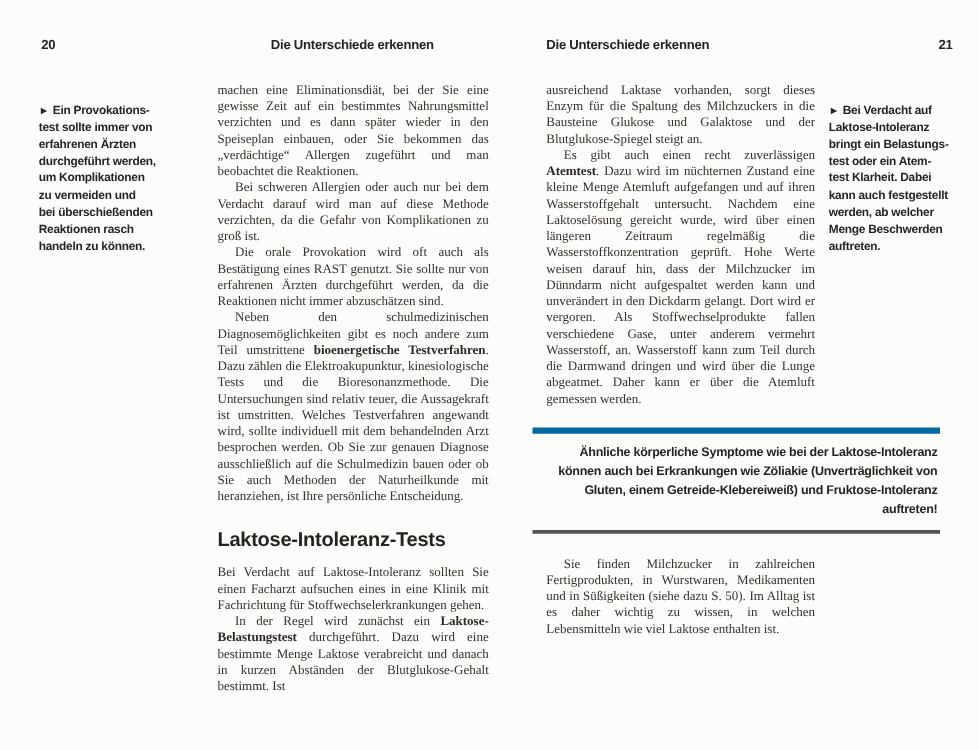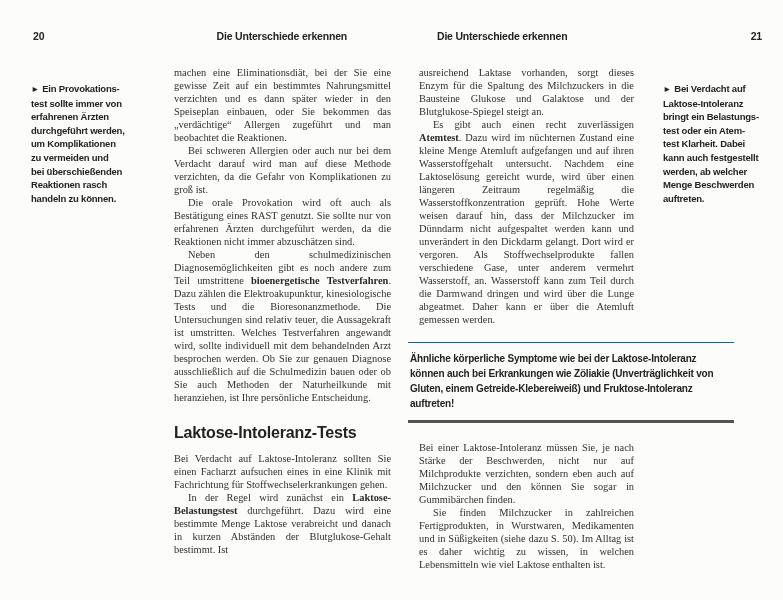--- a/index.html
+++ b/index.html
@@ -55,21 +55,21 @@
   .text-col {
     position: absolute;
     top: 66px;
     font-size: 10.4px;
     line-height: 13px;
     text-align: justify;
     hyphens: auto;
     -webkit-hyphens: auto;
   }
   .text-col-left  { left: 130px; width: 217px; margin-left: 44px; }
-  .text-col-right { left: 419px; width: 215px; }
+  .text-col-right { left: 437px; width: 215px; }
 
   .text-col p { margin: 0; }
   .text-col p.indent { text-indent: 14px; }
   .text-col b { font-weight: bold; color: #2d2823; }
 
   .subheading {
     font-family: "Liberation Sans", sans-serif;
     font-weight: bold;
     font-size: 16px;
     letter-spacing: -0.2px;
@@ -78,27 +78,27 @@
     text-align: left;
   }
 
   .callout {
     font-family: "Liberation Sans", sans-serif;
     font-weight: bold;
     font-size: 10px;
     line-height: 15px;
     letter-spacing: -0.2px;
     color: #26231f;
-    text-align: left;
+    text-align: right;
     text-indent: 0;
     hyphens: none;
     -webkit-hyphens: none;
     width: 322px;
     margin: 16px 0 18px -11px;
-    border-top: 1px solid #0369a1;
+    border-top: 5px solid #0369a1;
     border-bottom: 3px solid #55534f;
     padding: 8px 2px 9px 2px;
   }
 </style>
 </head>
 <body>
 
 <div class="spread">
 
   <section>
@@ -141,18 +141,17 @@
 kann auch festgestellt
 werden, ab welcher
 Menge Beschwerden
 auftreten.</span>
     </aside>
 
     <div class="text-col text-col-right">
         <p class="body-par"><span>ausreichend Laktase vorhanden, sorgt dieses Enzym für die Spaltung des Milchzuckers in die Bausteine Glukose und Galaktose und der Blutglukose-Spiegel steigt an.</span></p>
         <p class="body-par indent"><span>Es gibt auch einen recht zuverlässigen </span><b>Atemtest</b><span>. Dazu wird im nüchternen Zustand eine kleine Menge Atemluft aufgefangen und auf ihren Wasserstoffgehalt untersucht. Nachdem eine Laktoselösung gereicht wurde, wird über einen längeren Zeitraum regelmäßig die Wasserstoffkonzentration geprüft. Hohe Werte weisen darauf hin, dass der Milchzucker im Dünndarm nicht aufgespaltet werden kann und unverändert in den Dickdarm gelangt. Dort wird er vergoren. Als Stoffwechselprodukte fallen verschiedene Gase, unter anderem vermehrt Wasserstoff, an. Wasserstoff kann zum Teil durch die Darmwand dringen und wird über die Lunge abgeatmet. Daher kann er über die Atemluft gemessen werden.</span></p>
         <div class="callout">Ähnliche körperliche Symptome wie bei der Laktose-Intoleranz können auch bei Erkrankungen wie Zöliakie (Unverträglichkeit von Gluten, einem Getreide-Klebereiweiß) und Fruktose-Intoleranz auftreten!</div>
-        <p class="body-par"><span>Bei einer Laktose-Intoleranz müssen Sie, je nach Stärke der Beschwerden, nicht nur auf Milchprodukte verzichten, sondern eben auch auf Milchzucker und den können Sie sogar in Gummibärchen finden.</span></p>
         <p class="body-par indent"><span>Sie finden Milchzucker in zahlreichen Fertigprodukten, in Wurstwaren, Medikamenten und in Süßigkeiten (siehe dazu S. 50). Im Alltag ist es daher wichtig zu wissen, in welchen Lebensmitteln wie viel Laktose enthalten ist.</span></p>
       </div>
   </section>
 
 </div>
 
 </body></html>

